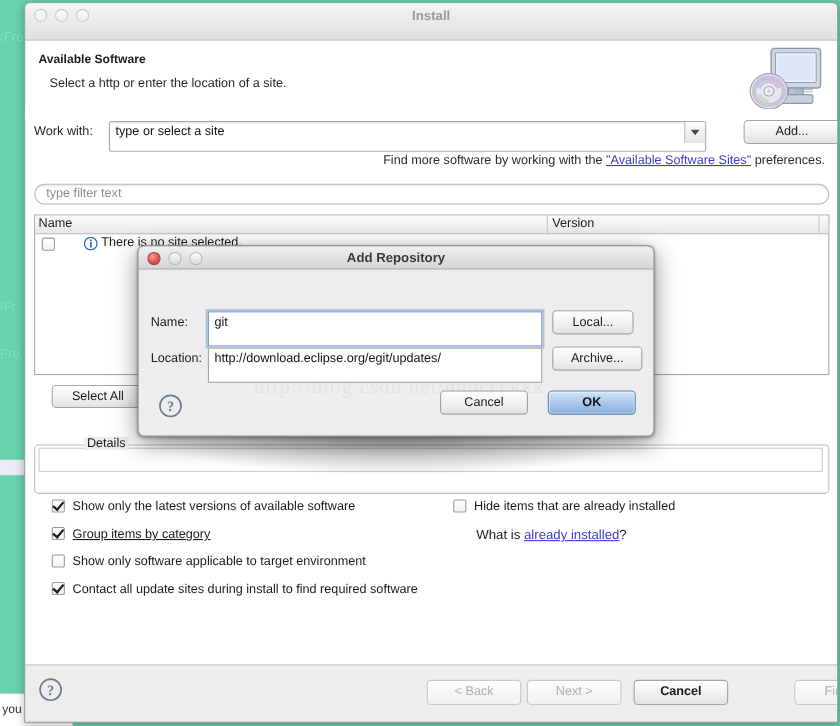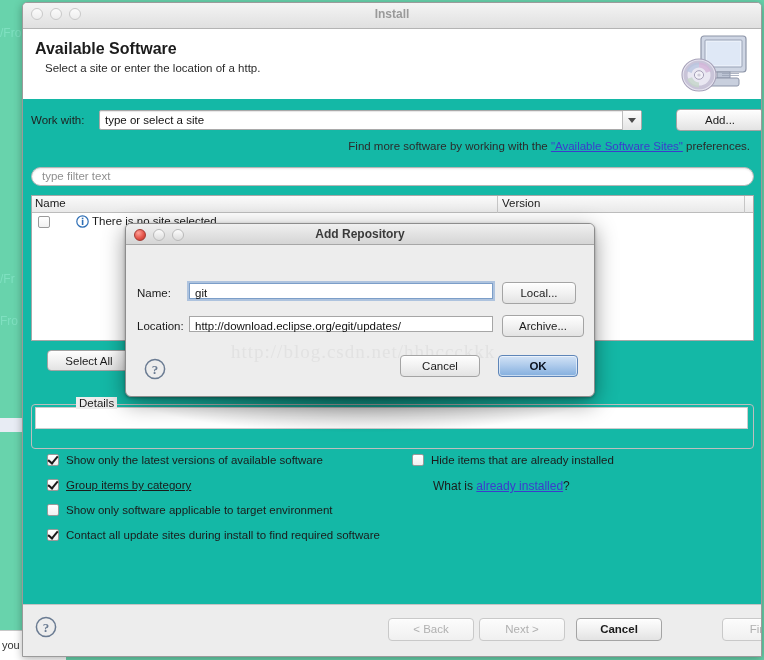--- a/index.html
+++ b/index.html
@@ -45,21 +45,21 @@
     position: absolute;
     left: 22px; top: 2px;
     width: 740px; height: 655px;
     background: #ededed;
     border: 1px solid #9b9b9b;
     border-radius: 5px 5px 0 0;
     box-shadow: 0 2px 9px rgba(0,0,0,0.30);
     overflow: hidden;
   }
   #install-titlebar {
-    height: 26px;
+    height: 34px;
     background: linear-gradient(to bottom, #f4f4f4 0%, #e0e0e0 100%);
     border-bottom: 1px solid #b4b4b4;
     position: relative;
   }
   #install-title {
     text-align: center;
     line-height: 22px;
     font-size: 12px;
     color: #9a9a9a;
     font-weight: bold;
@@ -81,42 +81,42 @@
 
   
   #wizard-header {
     height: 73px;
     background: #ffffff;
     border-bottom: 1px solid #b9b9b9;
     position: relative;
   }
   #wizard-heading {
     position: absolute; left: 12px; top: 11px;
-    font-size: 16px; font-weight: bold; color: #1c1c1c;
+    font-size: 11px; font-weight: bold; color: #1c1c1c;
   }
   #wizard-sub {
     position: absolute; left: 22px; top: 33px;
     font-size: 11.5px; color: #2b2b2b;
   }
   #header-icon { position: absolute; right: 10px; top: 4px; }
 
   
   #wizard-body {
     position: absolute; left: 0; top: 96px; right: 0; bottom: 52px;
-    background: #14b8a6;
+    background: #ffffff;
   }
 
   .row-workwith {
     position: absolute; left: 0; top: 11px; width: 100%; height: 22px;
   }
   #workwith-label {
     position: absolute; left: 8px; top: 4px; font-size: 11.5px; color: #1f1f1f;
   }
   #workwith-combo {
-    position: absolute; left: 76px; top: 0; width: 543px; height: 20px;
+    position: absolute; left: 76px; top: 0; width: 543px; height: 28px;
     background: #fff;
     border: 1px solid #a9a9a9;
     border-radius: 2px;
     box-shadow: inset 0 1px 1px rgba(0,0,0,0.10);
   }
   #workwith-value {
     position: absolute; left: 5px; top: 3px;
     font-size: 11.5px; color: #111;
   }
   #workwith-caret-box {
@@ -284,21 +284,21 @@
   }
   #dlg-body { position: relative; height: 152px; }
   .dlg-label {
     position: absolute;
     font-size: 11.5px; color: #1b1b1b;
   }
   #lbl-name { left: 11px; top: 42px; }
   #lbl-location { left: 11px; top: 75px; }
   .dlg-field {
     position: absolute;
-    height: 16px;
+    height: 32px;
     background: #fff;
     border: 1px solid #a6a6a6;
     font-size: 11.5px;
     color: #111;
   }
   .dlg-field span { position: absolute; left: 5px; top: 3px; }
   #fld-name {
     left: 63px; top: 38px; width: 304px;
     border: 1px solid #7c9ec8;
     box-shadow: 0 0 0 2px rgba(122,160,210,0.55);
@@ -349,21 +349,21 @@
       <div class="tl-group">
         <div class="tl"></div>
         <div class="tl"></div>
         <div class="tl"></div>
       </div>
       <div id="install-title">Install</div>
     </div>
 
     <div id="wizard-header">
       <div id="wizard-heading">Available Software</div>
-      <div id="wizard-sub">Select a site or enter the location of a http.</div>
+      <div id="wizard-sub">Select a http or enter the location of a site.</div>
 
       <div id="header-icon">
         <svg width="72" height="62" viewBox="0 0 72 62">
 
           <rect x="22" y="3" width="45" height="36" rx="3" fill="#cfd6e4" stroke="#8d95a8" stroke-width="1.2"></rect>
           <rect x="26" y="7" width="37" height="27" rx="1" fill="#eaf0fa" stroke="#9aa3b6" stroke-width="1"></rect>
           <rect x="28" y="9" width="33" height="23" fill="#dfe8f6"></rect>
 
           <rect x="38" y="39" width="13" height="6" fill="#bcc4d4" stroke="#8d95a8" stroke-width="1"></rect>
           <rect x="30" y="45" width="30" height="8" rx="2" fill="#c8cfdd" stroke="#8d95a8" stroke-width="1"></rect>

